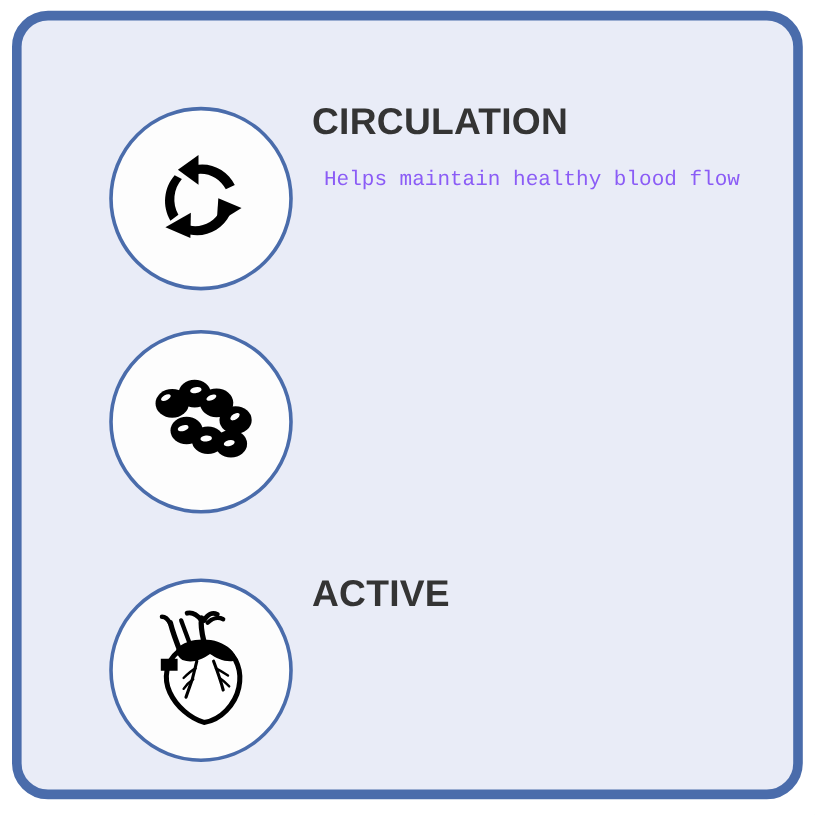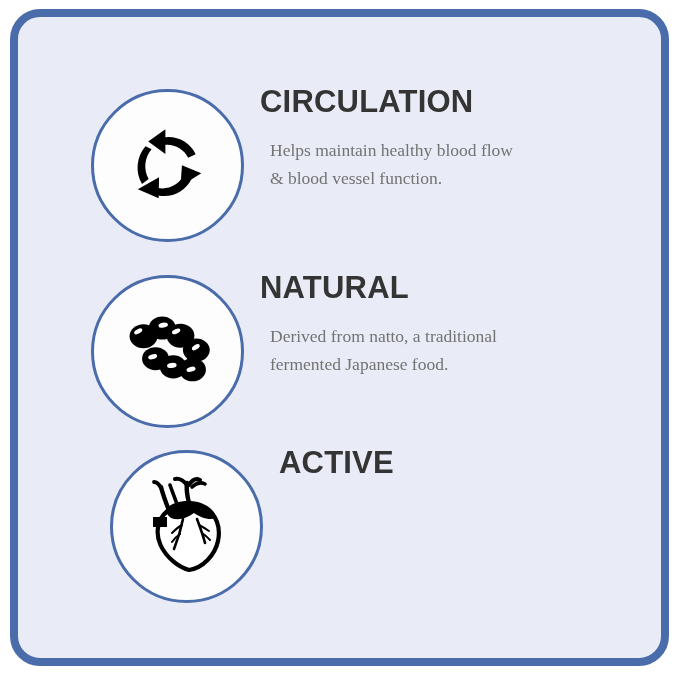--- a/index.html
+++ b/index.html
@@ -47,21 +47,21 @@
 
   .feature-row {
     position: absolute;
     left: 0;
     width: 640px;
     height: 180px;
     display: block;
   }
   .feature-row.row-0 { top: 68px; }
   .feature-row.row-1 { top: 254px; }
-  .feature-row.row-2 { top: 429px; margin-left: 19px; }
+  .feature-row.row-2 { top: 461px; }
 
   
   .icon-badge {
     position: absolute;
     left: 73px;
     top: 4px;
     width: 153px;
     height: 153px;
     box-sizing: border-box;
     border: 3px solid #4a6cab;
@@ -90,22 +90,22 @@
     text-transform: uppercase;
     font-family: "Liberation Sans", "DejaVu Sans", sans-serif;
   }
   .feature-desc {
     margin: 0;
     padding-left: 10px;
     padding-top: 17px;
     font-size: 17.5px;
     line-height: 28px;
     font-weight: normal;
-    color: #737373;
-    font-family: Liberation Serif, serif;
+    color: #8b5cf6;
+    font-family: Liberation Mono, monospace;
   }
   .desc-line { display: block; white-space: pre; }
 </style>
 </head>
 <body>
 
 <div id="poster">
 
   <div class="frame">
 
@@ -140,21 +140,20 @@
                 <polygon points="21.0,72.4 41.4,60.8 41.0,81.0"></polygon>
               </g>
             </svg>
           </span>
         </div>
 
         <div class="feature-text">
           <h2 class="feature-title">CIRCULATION</h2>
           <p class="feature-desc">
             <span class="desc-line">Helps maintain healthy blood flow</span>
-            <span class="desc-line">&amp; blood vessel function.</span>
           </p>
         </div>
       </div>
 
       <div class="feature-row row-1">
 
         <div class="icon-badge">
           <span class="icon-art">
             <svg width="96" height="96" viewBox="0 0 100 100" aria-hidden="true">
               <g fill="#000000">
@@ -179,27 +178,20 @@
                 <ellipse cx="58.5" cy="28.5" rx="4.6" ry="2.3" transform="rotate(-24 58.5 28.5)"></ellipse>
                 <ellipse cx="34.0" cy="55.0" rx="4.8" ry="2.5" transform="rotate(-16 34 55)"></ellipse>
                 <ellipse cx="54.0" cy="64.0" rx="5.0" ry="2.6" transform="rotate(-6 54 64)"></ellipse>
                 <ellipse cx="74.0" cy="68.0" rx="4.8" ry="2.5" transform="rotate(-14 74 68)"></ellipse>
                 <ellipse cx="79.0" cy="45.0" rx="4.6" ry="2.4" transform="rotate(-34 79 45)"></ellipse>
               </g>
             </svg>
           </span>
         </div>
 
-        <div class="feature-text">
-          <h2 class="feature-title">NATURAL</h2>
-          <p class="feature-desc">
-            <span class="desc-line">Derived from natto, a traditional</span>
-            <span class="desc-line">fermented Japanese food.</span>
-          </p>
-        </div>
       </div>
 
       <div class="feature-row row-2">
 
         <div class="icon-badge">
           <span class="icon-art">
             <svg width="100" height="108" viewBox="0 0 100 108" aria-hidden="true">
 
               <path d="M30.5 38
                        C20.5 46 18 60 23.5 72

